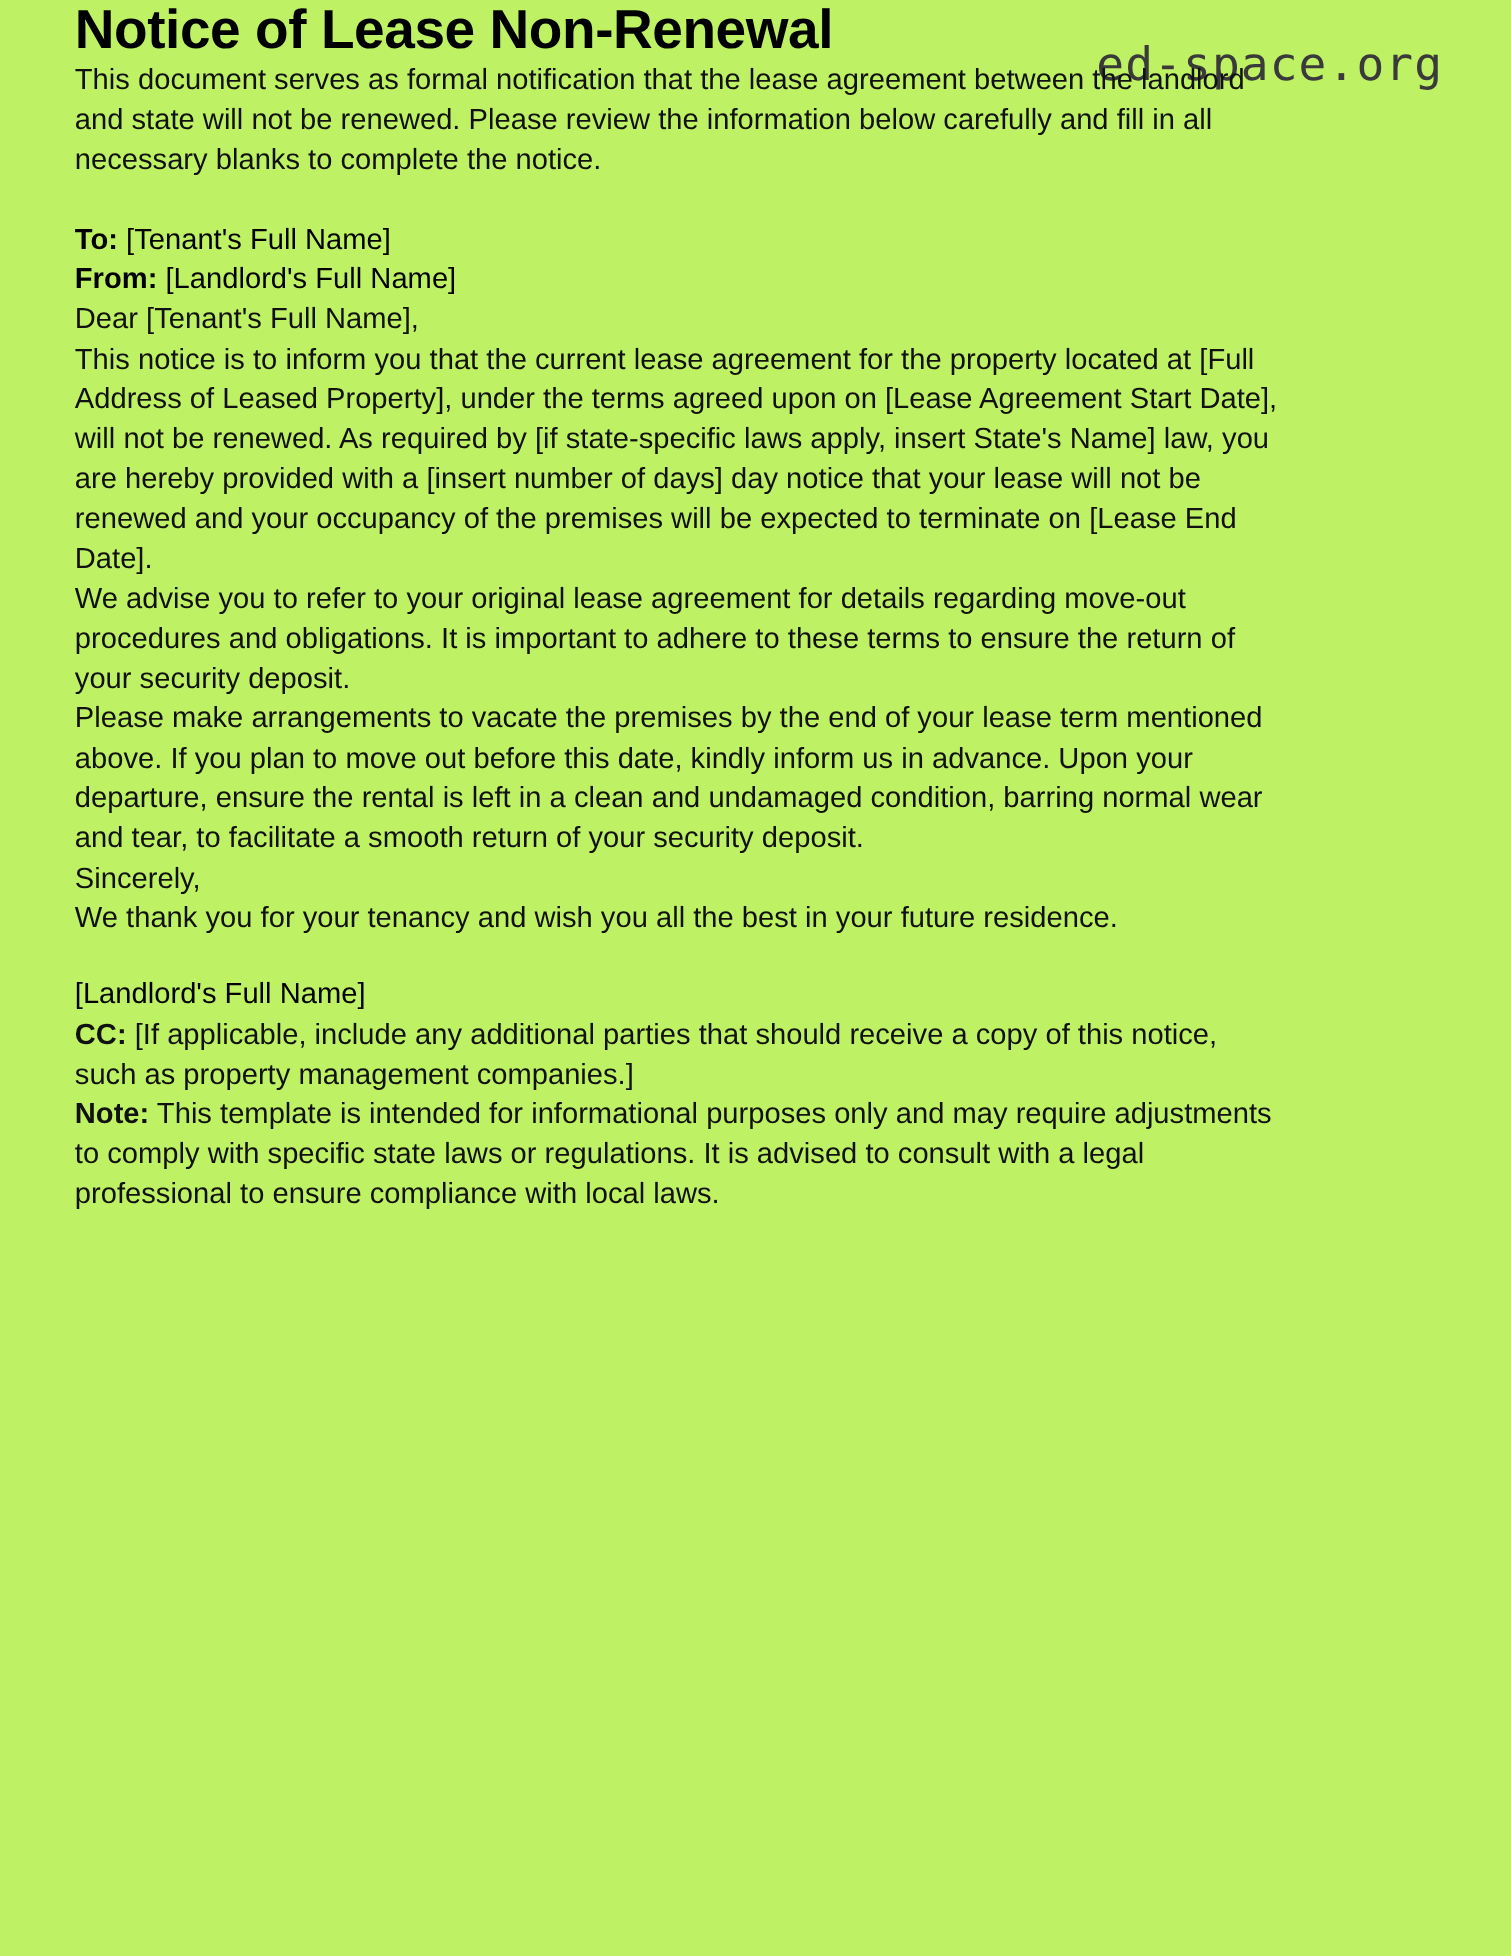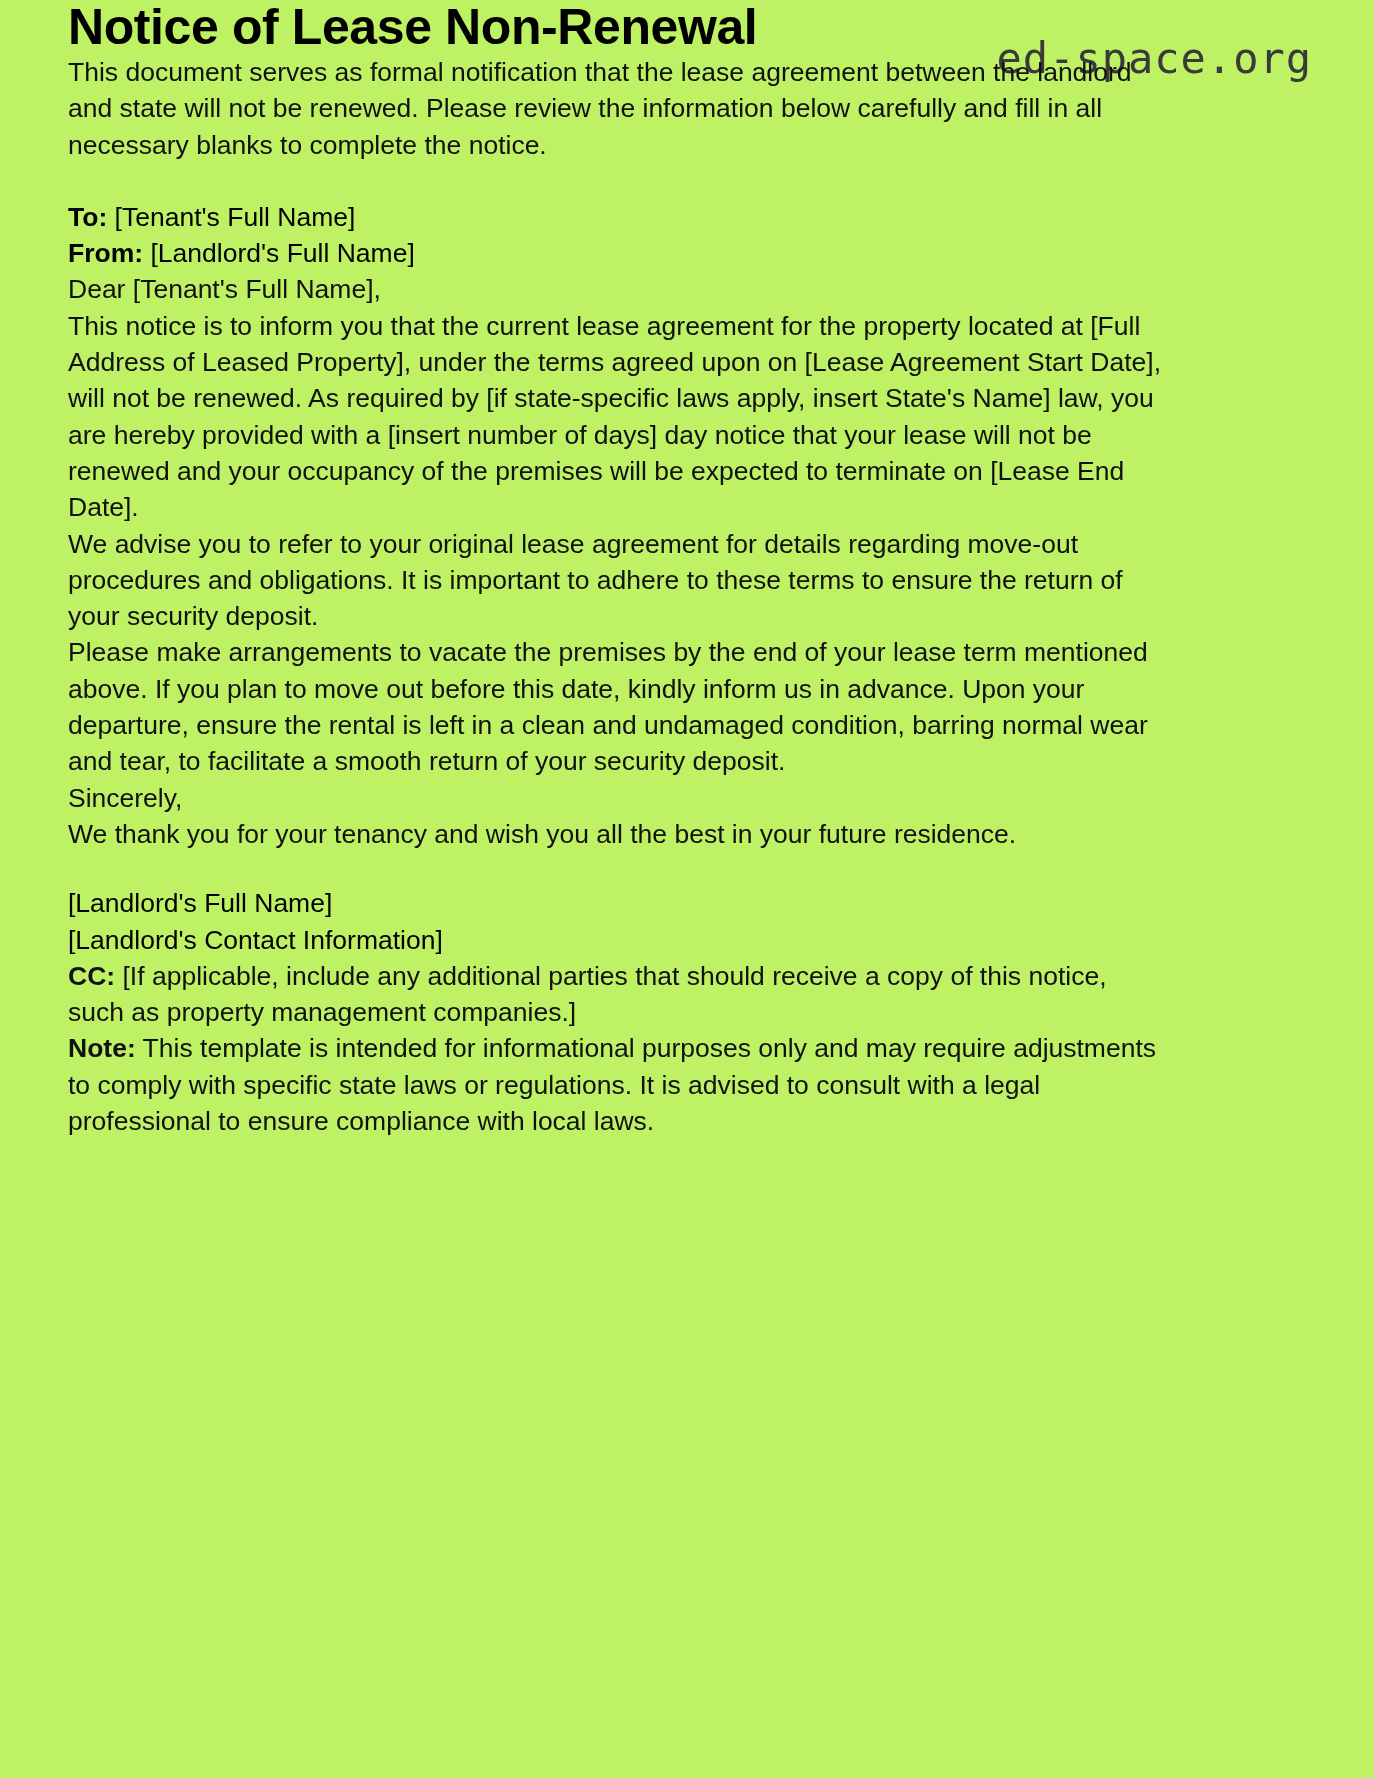--- a/index.html
+++ b/index.html
@@ -102,21 +102,20 @@
 
     <p class="para p-gap">This notice is to inform you that the current lease agreement for the property located at [Full Address of Leased Property], under the terms agreed upon on [Lease Agreement Start Date], will not be renewed. As required by [if state-specific laws apply, insert State's Name] law, you are hereby provided with a [insert number of days] day notice that your lease will not be renewed and your occupancy of the premises will be expected to terminate on [Lease End Date].</p>
     <p class="para p-gap">We advise you to refer to your original lease agreement for details regarding move-out procedures and obligations. It is important to adhere to these terms to ensure the return of your security deposit.</p>
     <p class="para p-gap">Please make arrangements to vacate the premises by the end of your lease term mentioned above. If you plan to move out before this date, kindly inform us in advance. Upon your departure, ensure the rental is left in a clean and undamaged condition, barring normal wear and tear, to facilitate a smooth return of your security deposit.</p>
     <p class="para p-gap">Sincerely,</p>
 
     <p class="para p-gap">We thank you for your tenancy and wish you all the best in your future residence.</p>
 
     <div class="sig-block">
       <div class="sig-line">[Landlord's Full Name]</div>
-      <div class="sig-line">[Landlord's Contact Information]</div>
     </div>
 
     <p class="para p-gap"><span class="lbl-bold">CC:</span> <span>[If applicable, include any additional parties that should receive a copy of this notice, such as property management companies.]</span></p>
 
     <p class="para p-gap"><span class="lbl-bold">Note:</span> <span>This template is intended for informational purposes only and may require adjustments to comply with specific state laws or regulations. It is advised to consult with a legal professional to ensure compliance with local laws.</span></p>
 
   </div>
 </div>
 
 </body></html>

